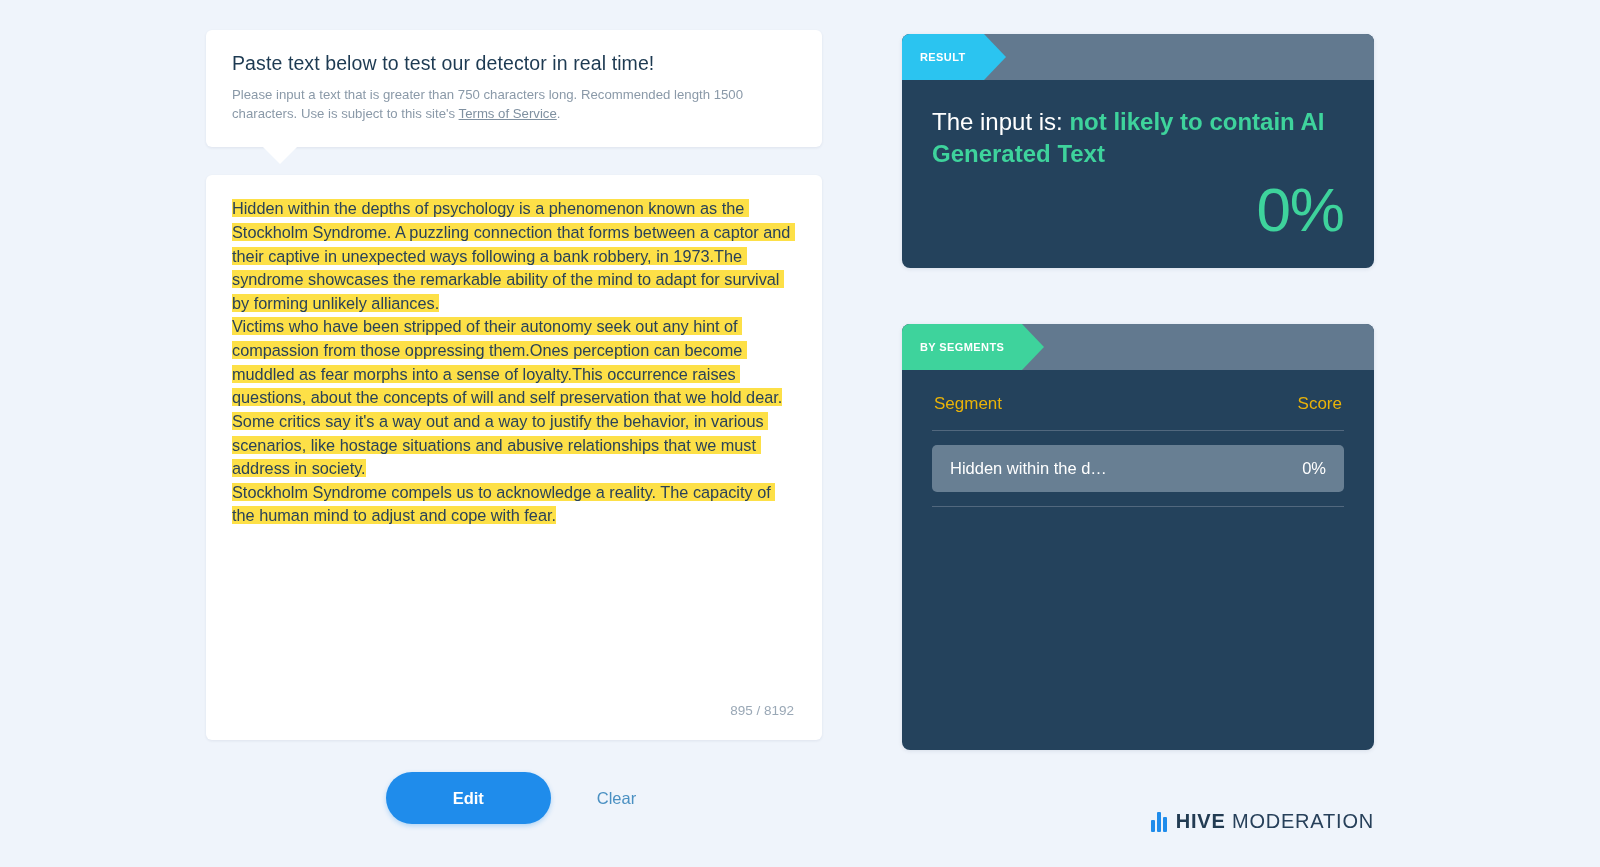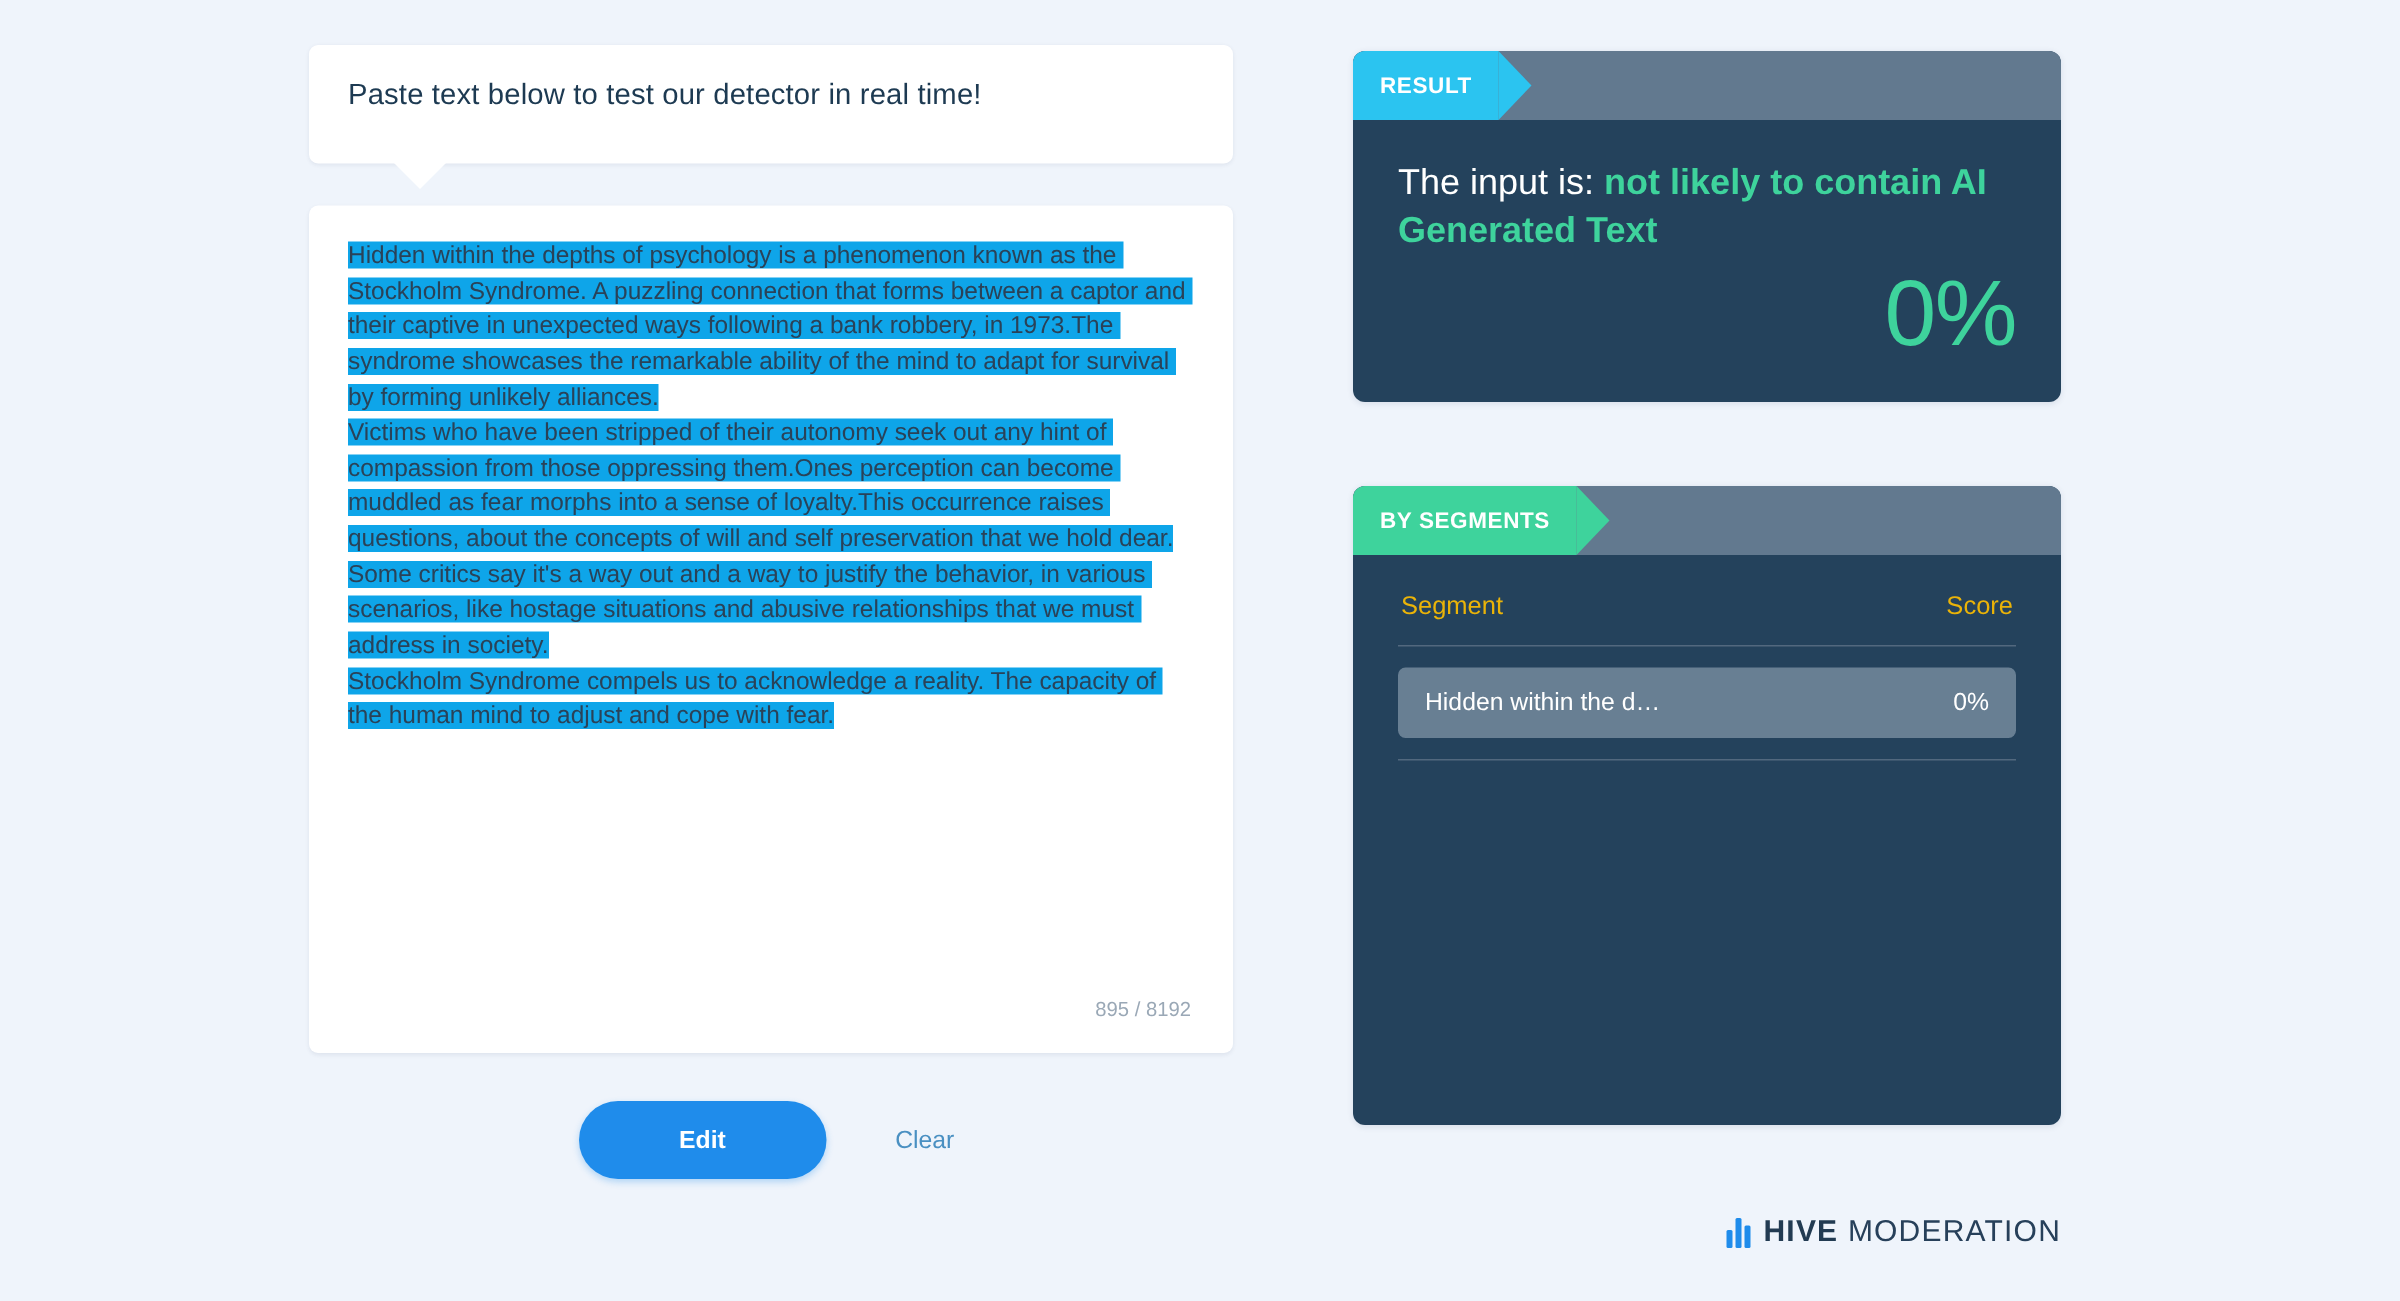--- a/index.html
+++ b/index.html
@@ -68,21 +68,21 @@
     box-shadow: 0 1px 3px rgba(20,40,80,0.08);
   }
   .text-body {
     font-size: 16.3px;
     line-height: 1.45;
     color: #2a4258;
     white-space: pre-wrap;
     word-wrap: break-word;
   }
   .text-body .hl {
-    background: #0ea5e9;
+    background: #fde047;
     box-decoration-break: clone;
     -webkit-box-decoration-break: clone;
   }
   .char-count {
     position: absolute;
     right: 28px;
     bottom: 22px;
     font-size: 13.5px;
     color: #9aa8b6;
   }
@@ -136,21 +136,21 @@
     display: flex;
     align-items: center;
   }
   .ribbon {
     position: relative;
     height: 46px;
     display: flex;
     align-items: center;
     padding: 0 18px 0 18px;
     color: #ffffff;
-    font-size: 15px;
+    font-size: 11px;
     font-weight: bold;
     letter-spacing: 0.4px;
   }
   .ribbon-result { background: #2bc4f0; }
   .ribbon-seg { background: #3ed39c; }
   .ribbon::after {
     content: "";
     position: absolute;
     right: -22px; top: 0;
     width: 0; height: 0;
@@ -244,20 +244,21 @@
 </style>
 </head>
 <body>
 
 <div class="page">
 
   <div class="left-col">
 
     <div class="prompt-card">
       <h1 class="prompt-title">Paste text below to test our detector in real time!</h1>
+      <p class="prompt-sub"><span>Please input a text that is greater than 750 characters long. Recommended length 1500 characters. Use is subject to this site's </span><a href="#">Terms of Service</a><span>.</span></p>
       <div class="tail"></div>
     </div>
 
     <div class="text-card">
       <div class="text-body"><span class="hl">Hidden within the depths of psychology is a phenomenon known as the Stockholm Syndrome. A puzzling connection that forms between a captor and their captive in unexpected ways following a bank robbery, in 1973.The syndrome showcases the remarkable ability of the mind to adapt for survival by forming unlikely alliances.
 Victims who have been stripped of their autonomy seek out any hint of compassion from those oppressing them.Ones perception can become muddled as fear morphs into a sense of loyalty.This occurrence raises questions, about the concepts of will and self preservation that we hold dear.
 Some critics say it's a way out and a way to justify the behavior, in various scenarios, like hostage situations and abusive relationships that we must address in society.
 Stockholm Syndrome compels us to acknowledge a reality. The capacity of the human mind to adjust and cope with fear.</span></div>
       <div class="char-count">895 / 8192</div>
     </div>

